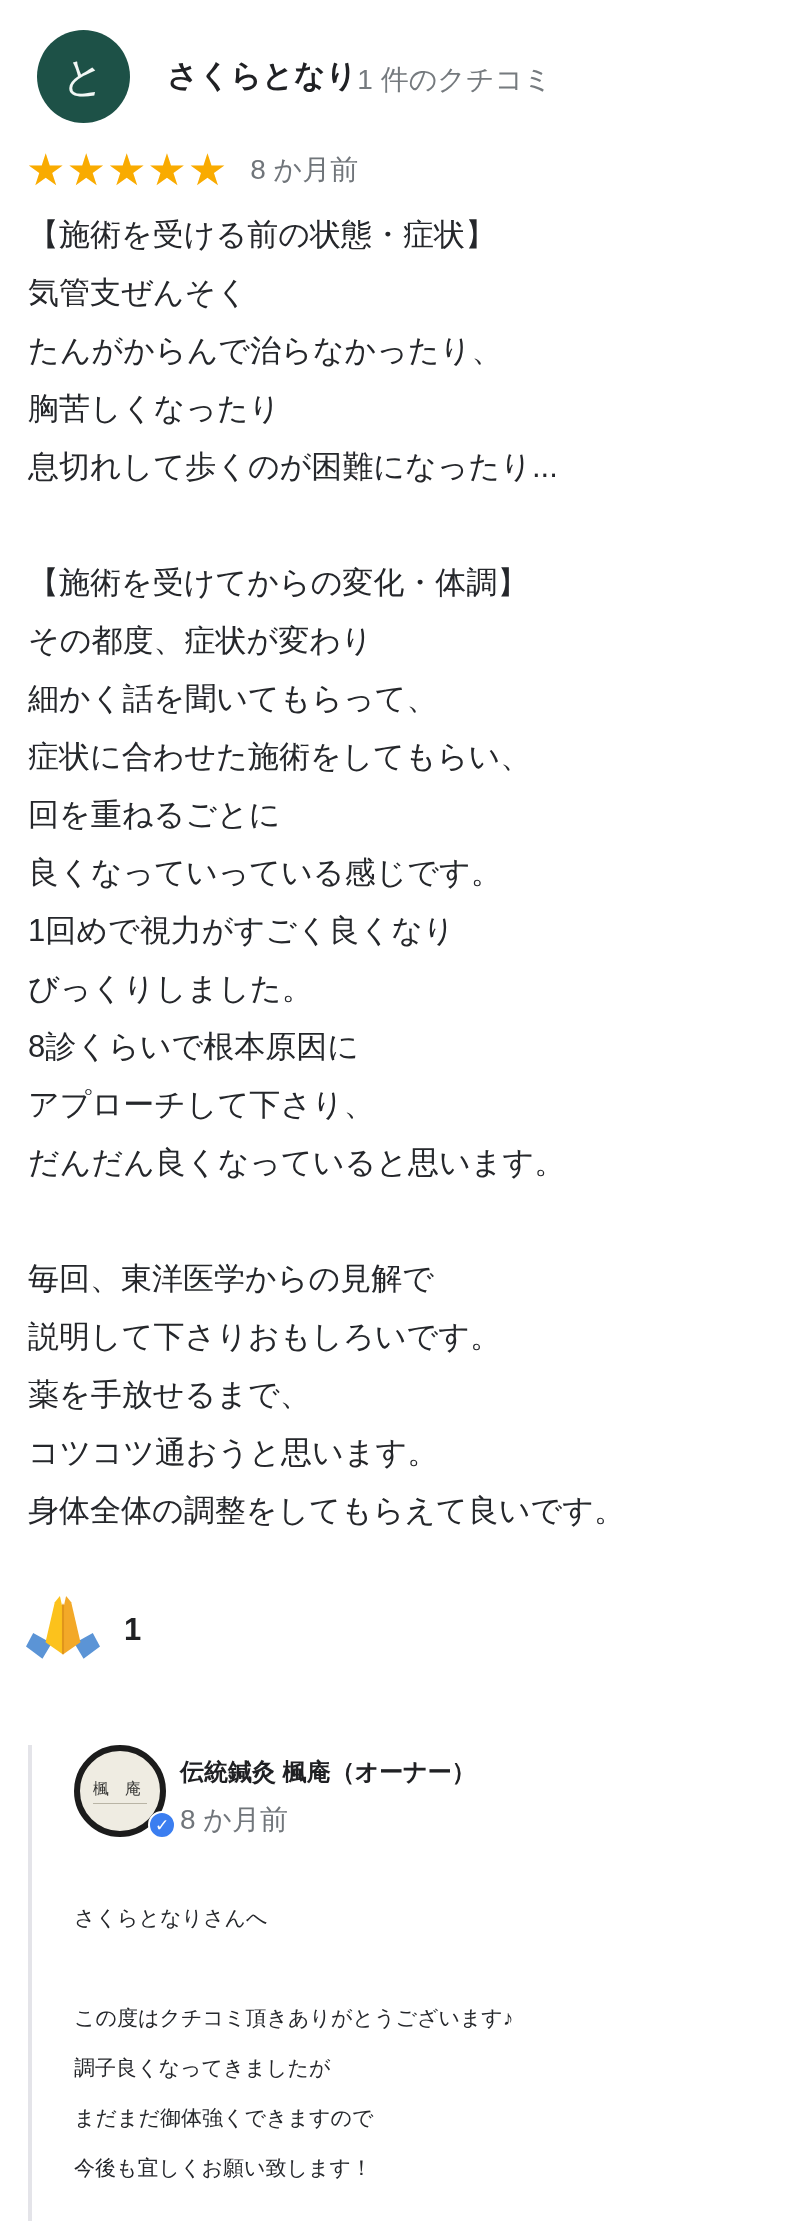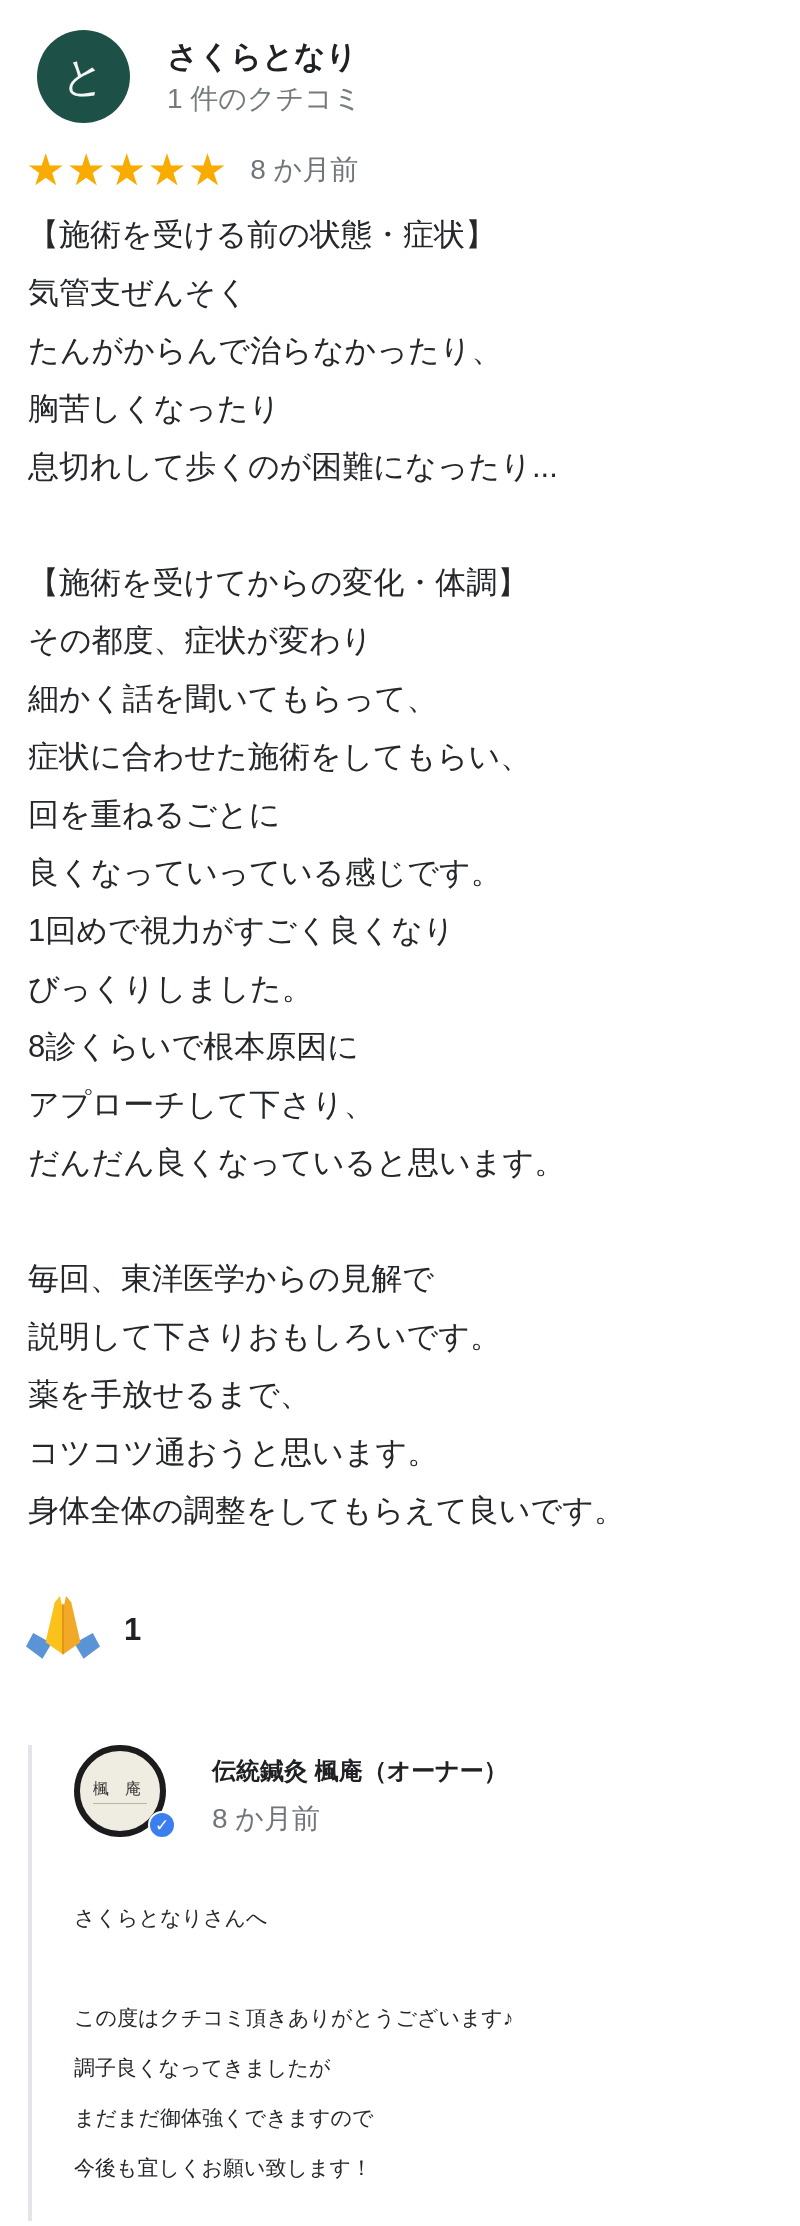--- a/index.html
+++ b/index.html
@@ -17,21 +17,21 @@
     position:absolute; top:30px; left:37px;
     display:flex; align-items:center;
   }
   .reviewer-avatar{
     width:93px; height:93px; border-radius:50%;
     background:#1d5147;
     display:flex; align-items:center; justify-content:center;
     color:#f2f7f5; font-size:42px; line-height:1;
     flex:0 0 93px;
   }
-  .reviewer-meta{ margin-left:37px; display:flex; flex-direction:column; justify-content:center; }
+  .reviewer-meta{ margin-left:37px; display:flex; justify-content:center; }
   .reviewer-name{
     font-size:31px; font-weight:700; color:#202124; line-height:38px;
   }
   .reviewer-count{
     font-size:28px; color:#757a7e; line-height:34px; margin-top:6px;
   }
 
   
   .rating-row{
     position:absolute; top:148px; left:26px;
@@ -63,21 +63,21 @@
   .reaction-count{
     font-size:31px; font-weight:600; color:#202124; margin-left:24px;
   }
 
   
   .owner-reply{
     position:absolute; top:1745px; left:28px; width:760px; height:476px;
     border-left:4px solid #e4e4e9;
     padding-left:40px;
   }
-  .owner-header{ display:flex; align-items:center; margin-left:2px;gap:32px; }
+  .owner-header{ display:flex; align-items:flex-end; margin-left:2px; }
   .owner-avatar-wrap{ position:relative; width:92px; height:92px; flex:0 0 92px; }
   .owner-avatar{
     width:92px; height:92px; border-radius:50%;
     border:6px solid #1c1c1c; background:#efece2;
     display:flex; align-items:center; justify-content:center;
   }
   .owner-avatar-text{
     font-family:"Liberation Serif","DejaVu Serif",serif;
     font-size:16px; letter-spacing:6px; color:#3a3a38; white-space:nowrap;
     border-bottom:1px solid #b9b4a5; padding-bottom:3px;

